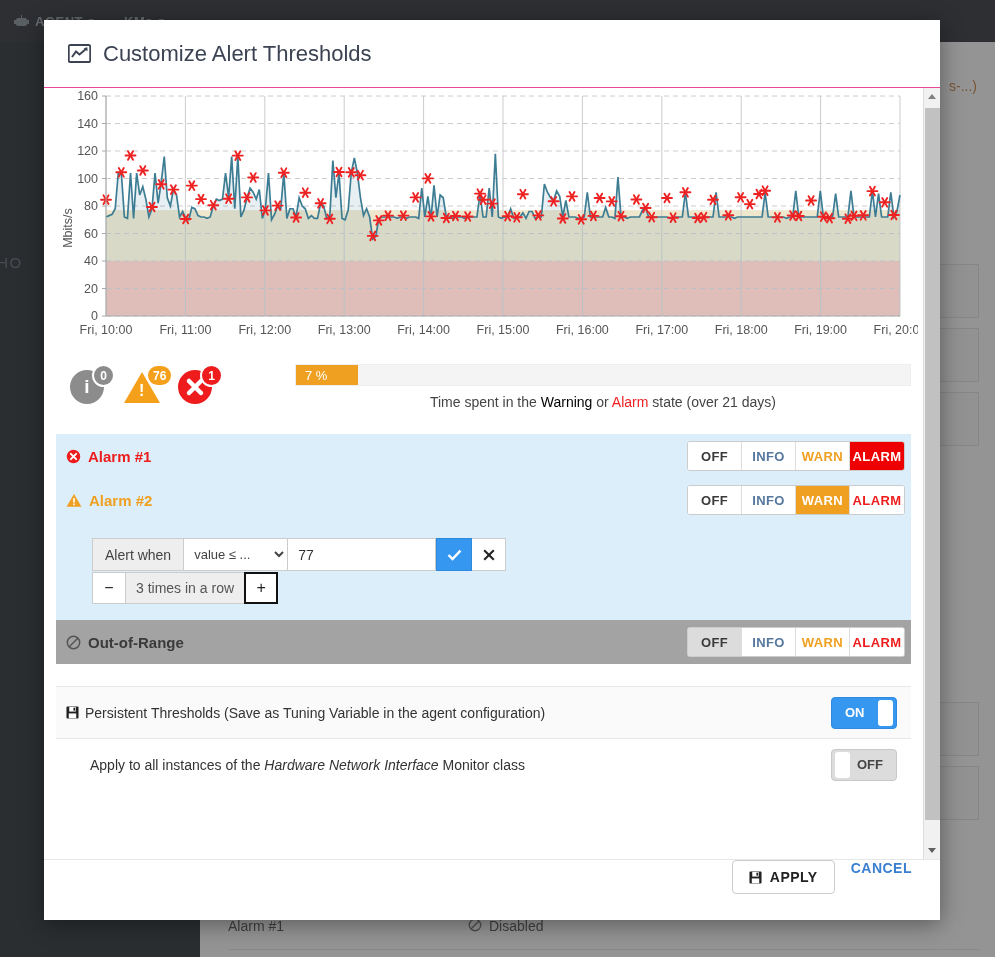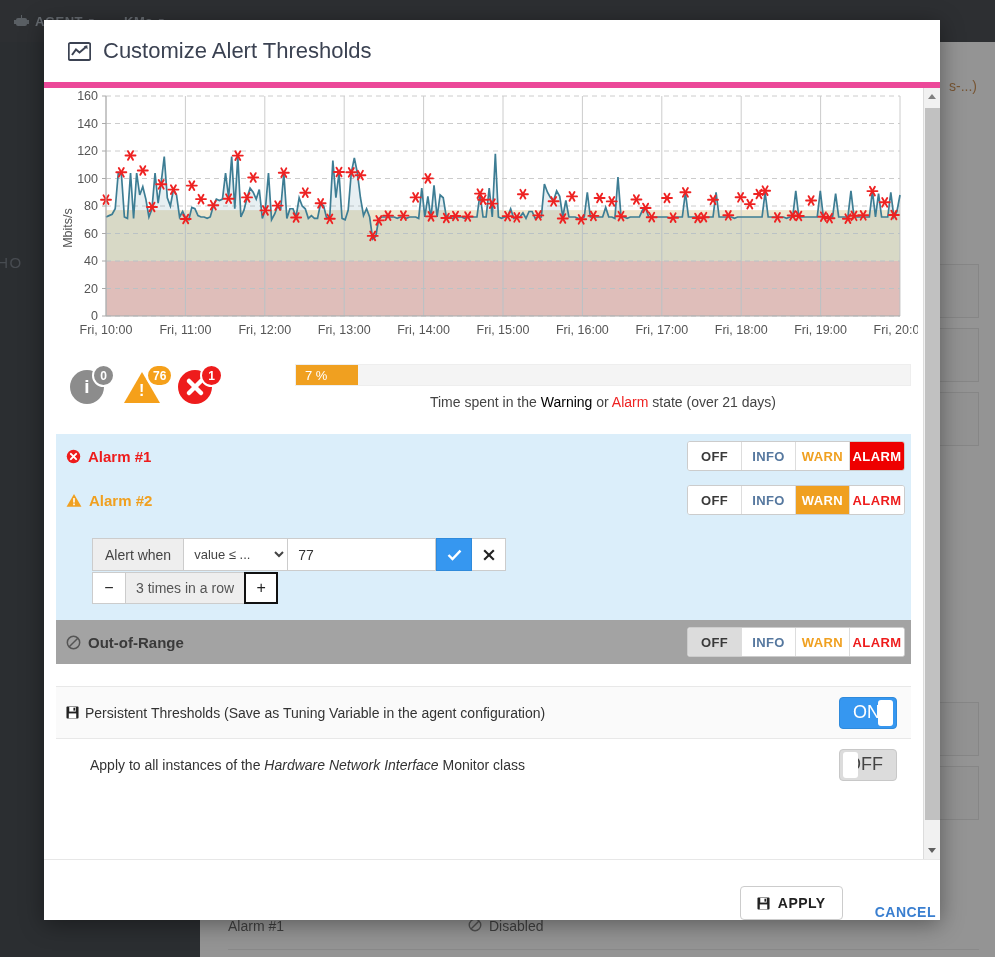--- a/index.html
+++ b/index.html
@@ -61,21 +61,21 @@
 
   
   #modal {
     position: absolute; left: 44px; top: 20px; width: 896px; height: 900px;
     background: #fff; box-shadow: 0 4px 22px rgba(0,0,0,.4);
     display: flex; flex-direction: column;
   }
   #modal-header {
     height: 68px; flex: 0 0 68px;
     display: flex; align-items: center; gap: 12px; padding: 0 24px;
-    border-bottom: 6px solid #ec4899;
+    border-bottom: 1px solid #ec4899;
   }
   #modal-title { font-size: 22px; color: #3b4252; font-weight: normal; }
   .title-chart-ico { width: 23px; height: 19px; position: relative; display:inline-block; }
 
   #modal-body {
     flex: 1 1 auto; position: relative; overflow: hidden;
     border-bottom: 1px solid #e7e7e7;
   }
   #modal-scroll-area {
     position: absolute; left: 0; top: 0; right: 17px; bottom: 0;
@@ -213,35 +213,35 @@
   .step-btn.focused { border: 2px solid #111; }
 
   
   .opt-row {
     display: flex; align-items: center; height: 52px; padding: 0 14px 0 10px;
     border-top: 1px solid #e8e8e8; font-size: 14px; color: #333;
   }
   .opt-row.shaded { background: #fafafa; }
   .opt-row.plain { background: #fff; padding-left: 34px; }
   .toggle {
-    margin-left: auto; width: 58px; height: 32px; border-radius: 4px;
-    display: flex; align-items: center; font-size: 18px; font-weight: normal; position: relative; cursor: pointer;
+    margin-left: auto; width: 66px; height: 32px; border-radius: 4px;
+    display: flex; align-items: center; font-size: 13px; font-weight: bold; position: relative; cursor: pointer;
   }
   .toggle.on { background: #3697f0; color: #fff; justify-content: flex-start; padding-left: 13px; border: 1px solid #2f8adb; }
   .toggle.off { background: #dcdcdc; color: #444; justify-content: flex-end; padding-right: 13px; border: 1px solid #c8c8c8; }
   .knob { position: absolute; top: 2px; width: 15px; height: 26px; background: #fff; border-radius: 3px; }
   .toggle.on .knob { right: 3px; }
   .toggle.off .knob { left: 3px; }
 
   .save-ico { width: 13px; height: 13px; display: inline-block; position: relative; vertical-align: -1px; }
 
   
   #modal-footer {
-    height: 60px; flex: 0 0 60px; display: flex; align-items: flex-end; justify-content: flex-end;
-    gap: 28px; background: #fff;
+    height: 60px; flex: 0 0 60px; display: flex; align-items: flex-start; justify-content: flex-end;
+    gap: 12px; padding-right: 24px; background: #fff;
   }
   #apply-btn {
     display: flex; align-items: center; gap: 8px; height: 34px; padding: 0 16px;
     background: #fff; border: 1px solid #ccc; border-radius: 4px;
     font-size: 14px; font-weight: bold; letter-spacing: .5px; color: #222; cursor: pointer;
   }
   #cancel-btn {
     background: none; border: none; font-size: 14px; font-weight: bold; letter-spacing: .5px;
     color: #3a7fd0; cursor: pointer; padding: 0 4px;
   }

